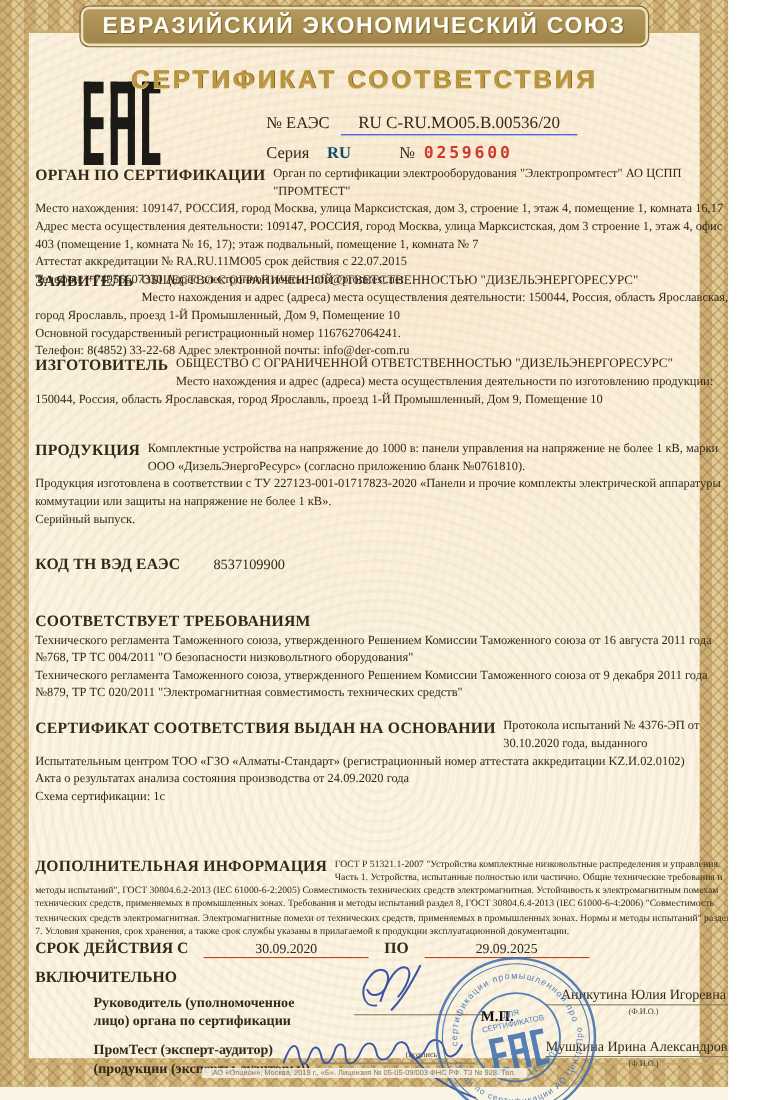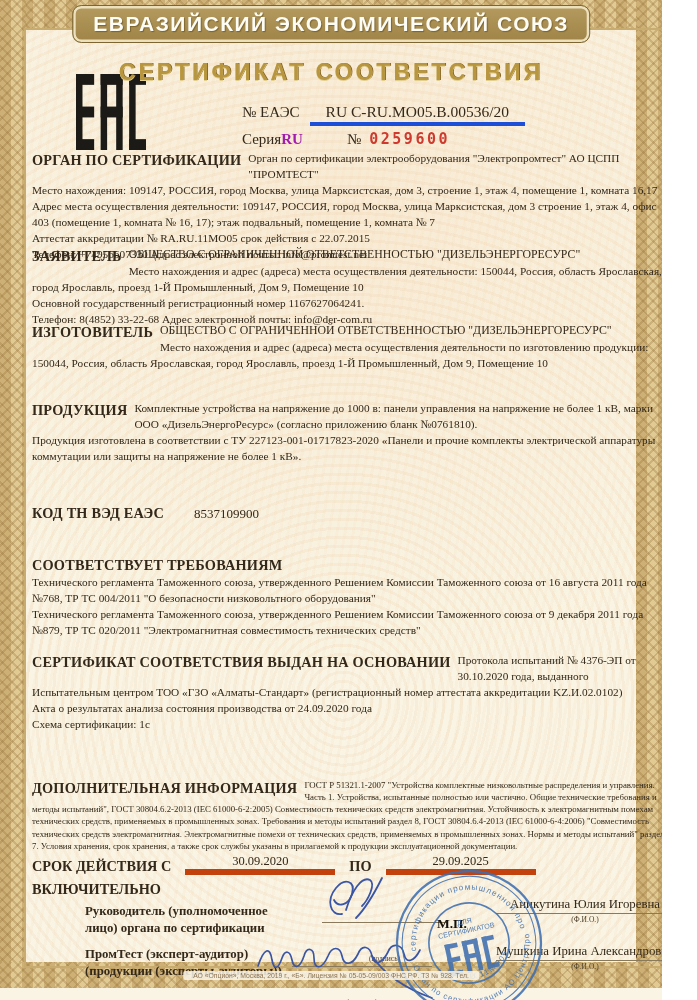--- a/index.html
+++ b/index.html
@@ -41,23 +41,23 @@
     text-shadow:1px 1px 1px rgba(90,70,20,.55);
   }
   .eac-logo{position:absolute;left:76px;top:74px;z-index:2;}
   .cert-title{
     position:absolute;top:59px;left:0;width:100%;text-align:center;z-index:2;
     font-family:"Liberation Sans",sans-serif;font-weight:bold;font-size:23px;
     letter-spacing:3px;color:#b8963f;
     text-shadow:0 1px 0 #e2cf92, 1px 0 0 #8a6a28;
   }
   .num-row{position:absolute;top:103px;left:242px;font-size:15px;z-index:2;}
-  .num-value{display:inline-block;margin-left:10px;border-bottom:4px solid #1d4ed8;padding:0 16px 1px;font-size:15.5px;}
+  .num-value{display:inline-block;margin-left:10px;border-bottom:1px solid #1d4ed8;padding:0 16px 1px;font-size:15.5px;}
   .series-row{position:absolute;top:130px;left:242px;font-size:15px;z-index:2;}
-  .series-ru{color:#a21caf;font-weight:bold;margin-left:0;}
+  .series-ru{color:#0c4a6e;font-weight:bold;margin-left:16px;}
   .series-no{margin-left:44px;}
   .serial{color:#cf3a2e;font-family:"DejaVu Sans Mono",monospace;font-size:15px;letter-spacing:2.5px;margin-left:8px;font-weight:bold;}
 
   .sec{position:absolute;left:32px;width:637px;z-index:2;}
   .h{font-size:14.3px;font-weight:bold;letter-spacing:.2px;}
   .h-float{float:left;margin-right:7px;}
   .body{font-size:11.3px;line-height:1.42;}
   .body p{margin:0;}
   .name-caps{font-size:11.8px;}
   .s-org{top:150px;}
@@ -65,21 +65,21 @@
   .s-man{top:322px;}
   .s-prod{top:400px;}
   .s-code{top:504px;}
   .s-comp{top:541px;margin-top:16px;}
   .s-basis{top:652px;}
   .s-add{top:779px;}
   .s-add .body{font-size:8.8px;line-height:1.38;}
   .code-val{margin-left:26px;font-size:13px;font-weight:normal;}
 
   .s-valid{position:absolute;top:854px;left:32px;z-index:2;font-size:14.3px;font-weight:bold;white-space:nowrap;}
-  .date{display:inline-block;width:150px;text-align:center;border-bottom:6px solid #c2410c;font-weight:normal;font-size:12.5px;vertical-align:bottom;margin:0 14px;}
+  .date{display:inline-block;width:150px;text-align:center;border-bottom:1px solid #c2410c;font-weight:normal;font-size:12.5px;vertical-align:bottom;margin:0 14px;}
   .s-incl{position:absolute;top:881px;left:32px;z-index:2;font-size:14.3px;font-weight:bold;}
 
   .role{position:absolute;left:85px;width:250px;z-index:2;font-weight:bold;font-size:12.8px;line-height:1.3;}
   .role-head{top:903px;}
   .role-expert{top:946px;}
   .sigline{position:absolute;border-bottom:1px solid #8a7a5c;z-index:2;}
   .cap{font-size:7.5px;color:#4a3d28;text-align:center;font-family:"Liberation Serif",serif;}
   .cap-abs{position:absolute;z-index:2;margin-top:29px;}
   .namewrap{position:absolute;width:178px;z-index:2;text-align:center;font-size:12.8px;}
   .namewrap .uline{border-bottom:1px solid #8a7a5c;margin-top:1px;}
@@ -167,20 +167,21 @@
       <p class="name-caps">ОБЩЕСТВО С ОГРАНИЧЕННОЙ ОТВЕТСТВЕННОСТЬЮ "ДИЗЕЛЬЭНЕРГОРЕСУРС"</p>
       <p>Место нахождения и адрес (адреса) места осуществления деятельности по изготовлению продукции: 150044, Россия, область Ярославская, город Ярославль, проезд 1-Й Промышленный, Дом 9, Помещение 10</p>
     </div>
   </div>
 
   <div class="sec s-prod">
     <div class="body">
       <span class="h h-float">ПРОДУКЦИЯ</span>
       <p>Комплектные устройства на напряжение до 1000 в: панели управления на напряжение не более 1 кВ, марки ООО «ДизельЭнергоРесурс» (согласно приложению бланк №0761810).</p>
       <p>Продукция изготовлена в соответствии с ТУ 227123-001-01717823-2020 «Панели и прочие комплекты электрической аппаратуры коммутации  или защиты на напряжение не более 1 кВ».</p>
+      <p>Серийный выпуск.</p>
     </div>
   </div>
 
   <div class="sec s-code">
     <span class="h">КОД ТН ВЭД ЕАЭС</span>
     <span class="code-val">8537109900</span>
   </div>
 
   <div class="sec s-comp">
     <div class="h">СООТВЕТСТВУЕТ ТРЕБОВАНИЯМ</div>

